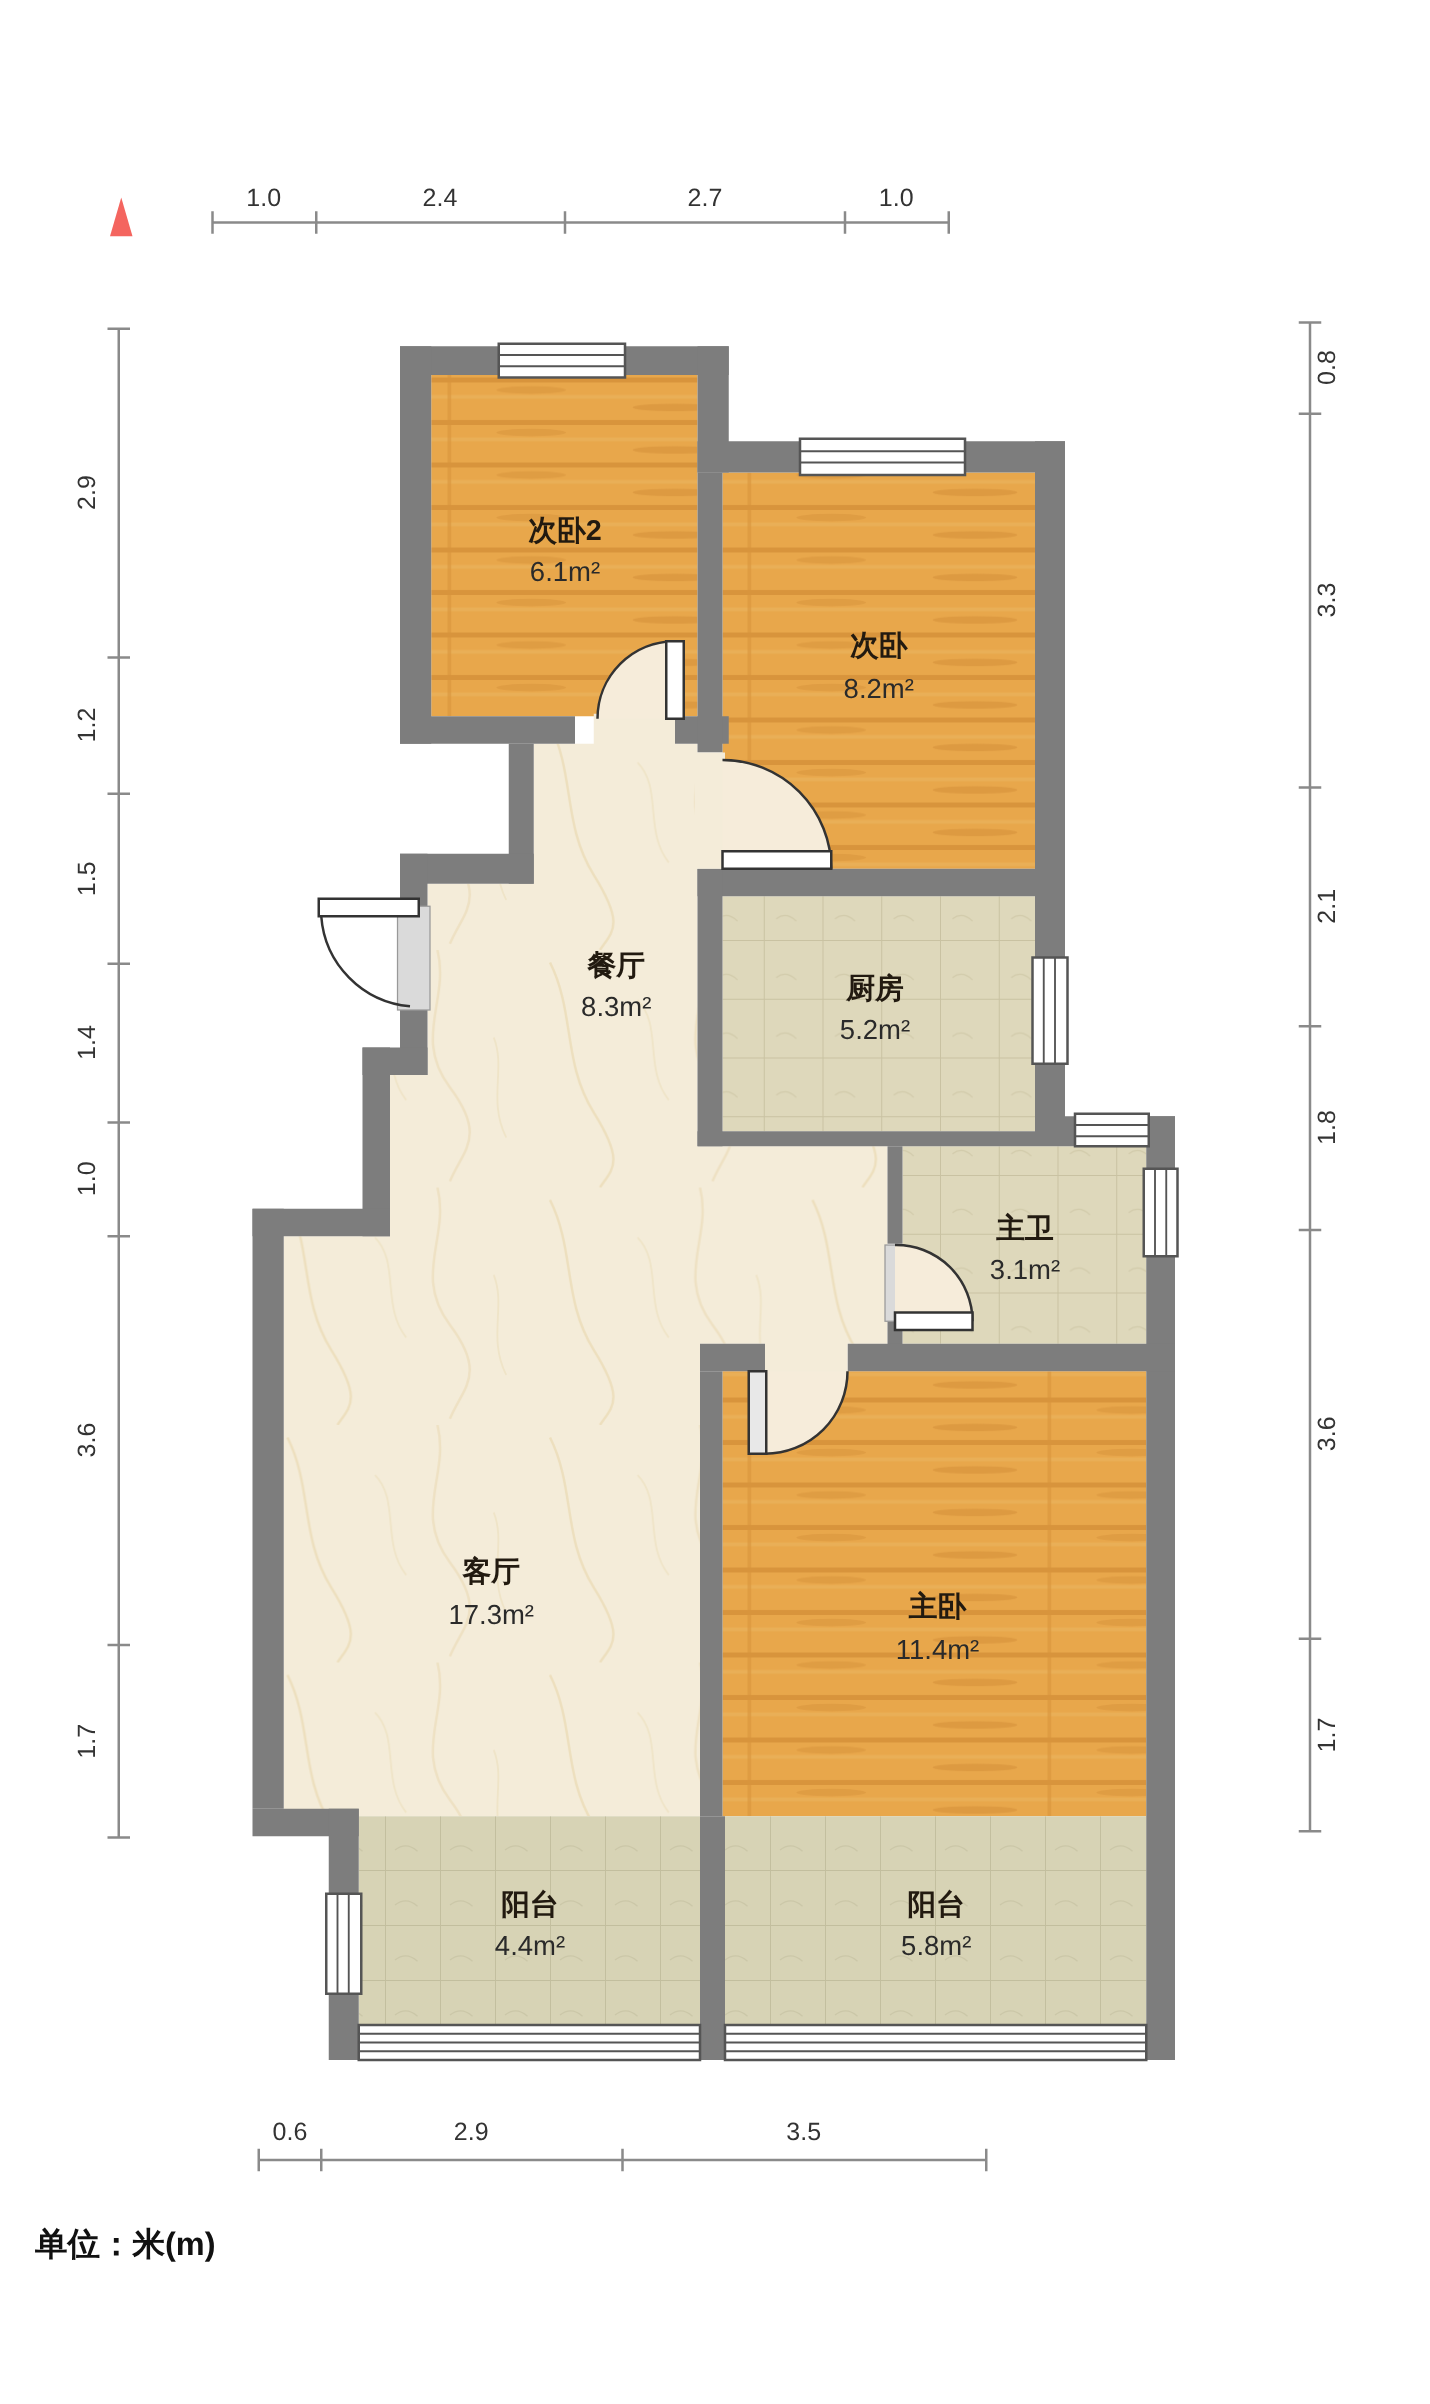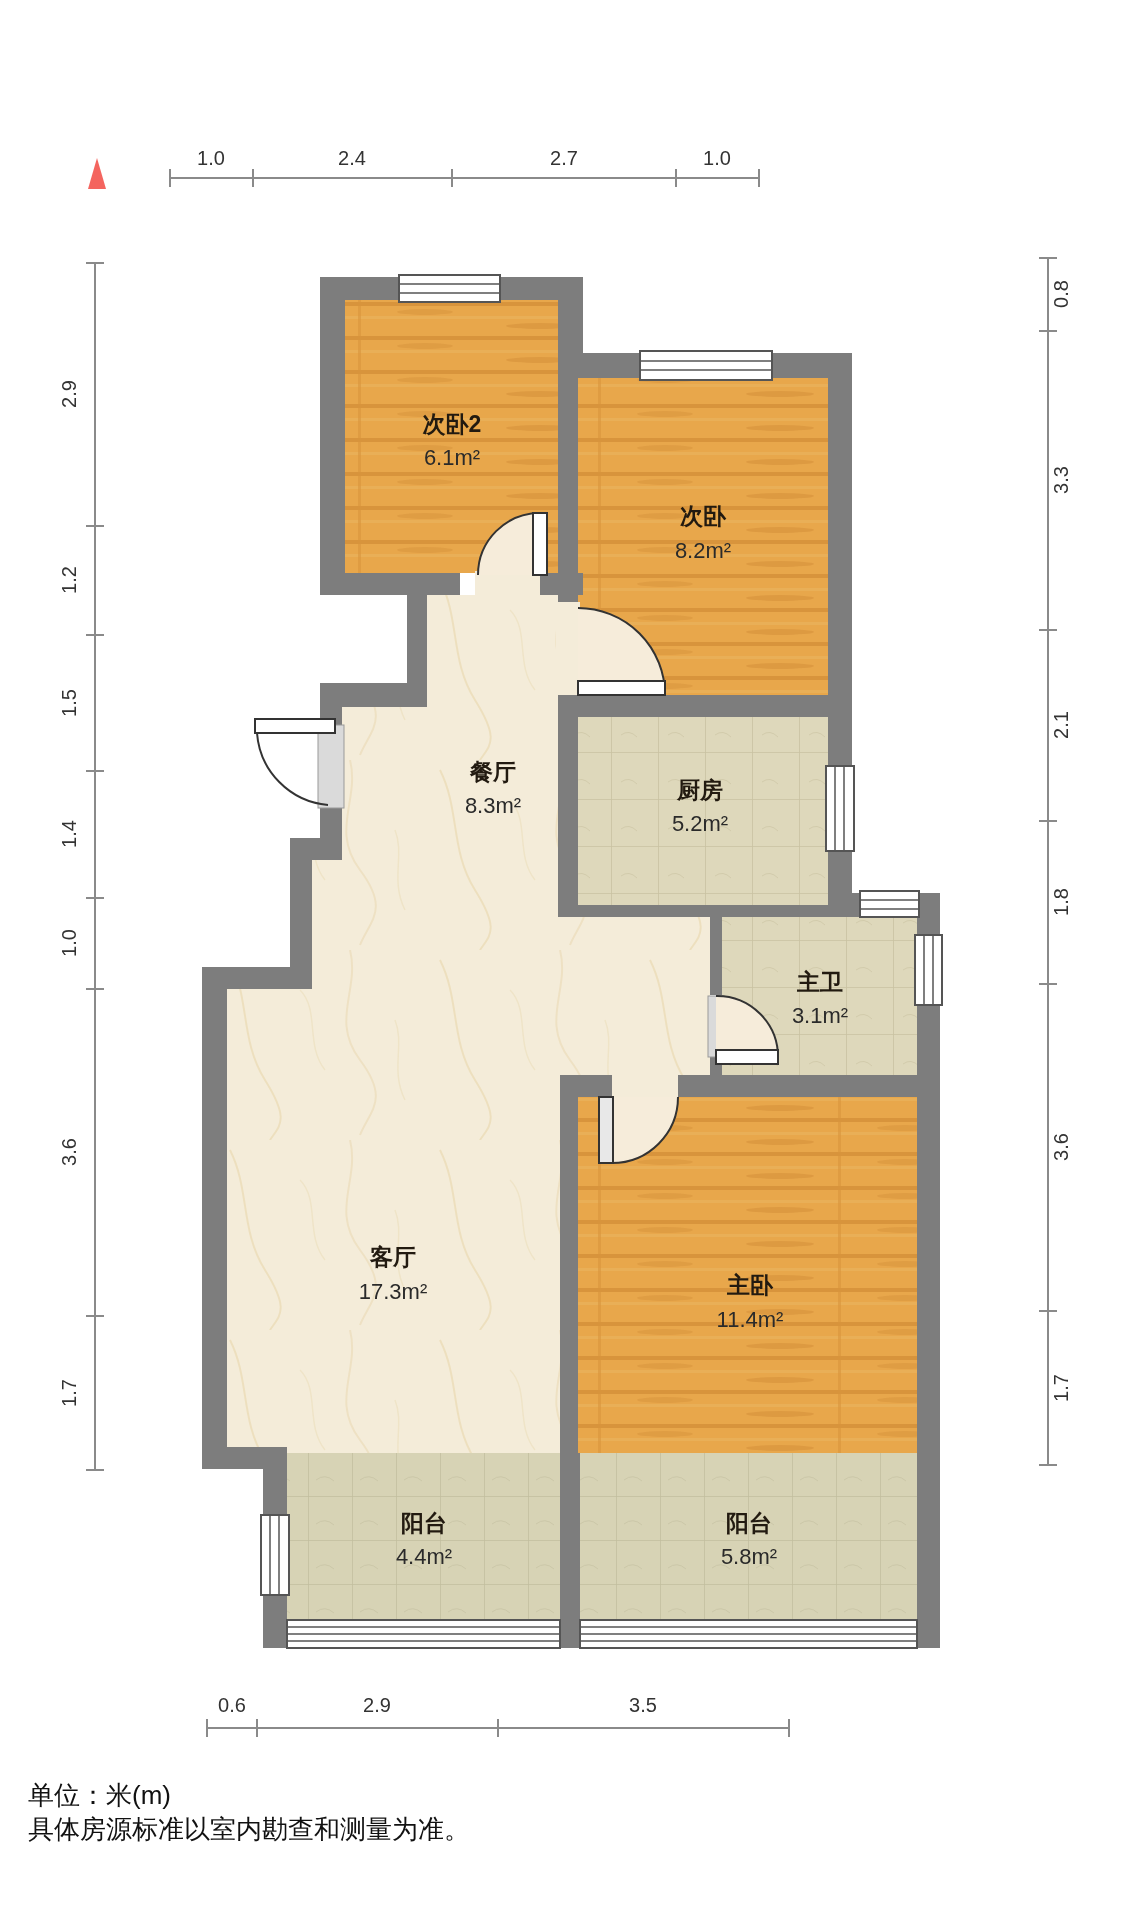--- a/index.html
+++ b/index.html
@@ -6,21 +6,21 @@
   .stage{
     position:relative;width:1144px;height:1923px;background:#ffffff;
     font-family:"Liberation Sans","DejaVu Sans",sans-serif;overflow:hidden;
   }
   svg{position:absolute;left:0;top:0;}
   .room-name{font-size:23px;font-weight:bold;fill:#221a10;}
   .room-area{font-size:22px;fill:#2a2a2a;}
   .dim-label{font-size:20px;fill:#333;}
   .footer{
     position:absolute;left:28px;top:1778px;width:1100px;
-    font-size:26px;font-weight:normal;color:#111;line-height:34px;
+    font-size:26px;font-weight:bold;color:#111;line-height:34px;
     font-family:"Liberation Sans","DejaVu Sans",sans-serif;
   }
 </style>
 </head>
 <body>
 
 <div class="stage">
 <svg width="1144" height="1923" viewBox="0 0 1144 1923">
   <defs>
     <pattern id="wood" width="240" height="34" patternUnits="userSpaceOnUse">
@@ -230,15 +230,14 @@
     <text x="1068" y="1388" transform="rotate(-90 1068 1388)" class="dim-label">1.7</text>
 
     <text x="232" y="1712" class="dim-label">0.6</text>
     <text x="377" y="1712" class="dim-label">2.9</text>
     <text x="643" y="1712" class="dim-label">3.5</text>
   </g>
 </svg>
 
   <div class="footer">
     <div>单位：米(m)</div>
-    <div>具体房源标准以室内勘查和测量为准。</div>
   </div>
 </div>
 
 </body></html>

